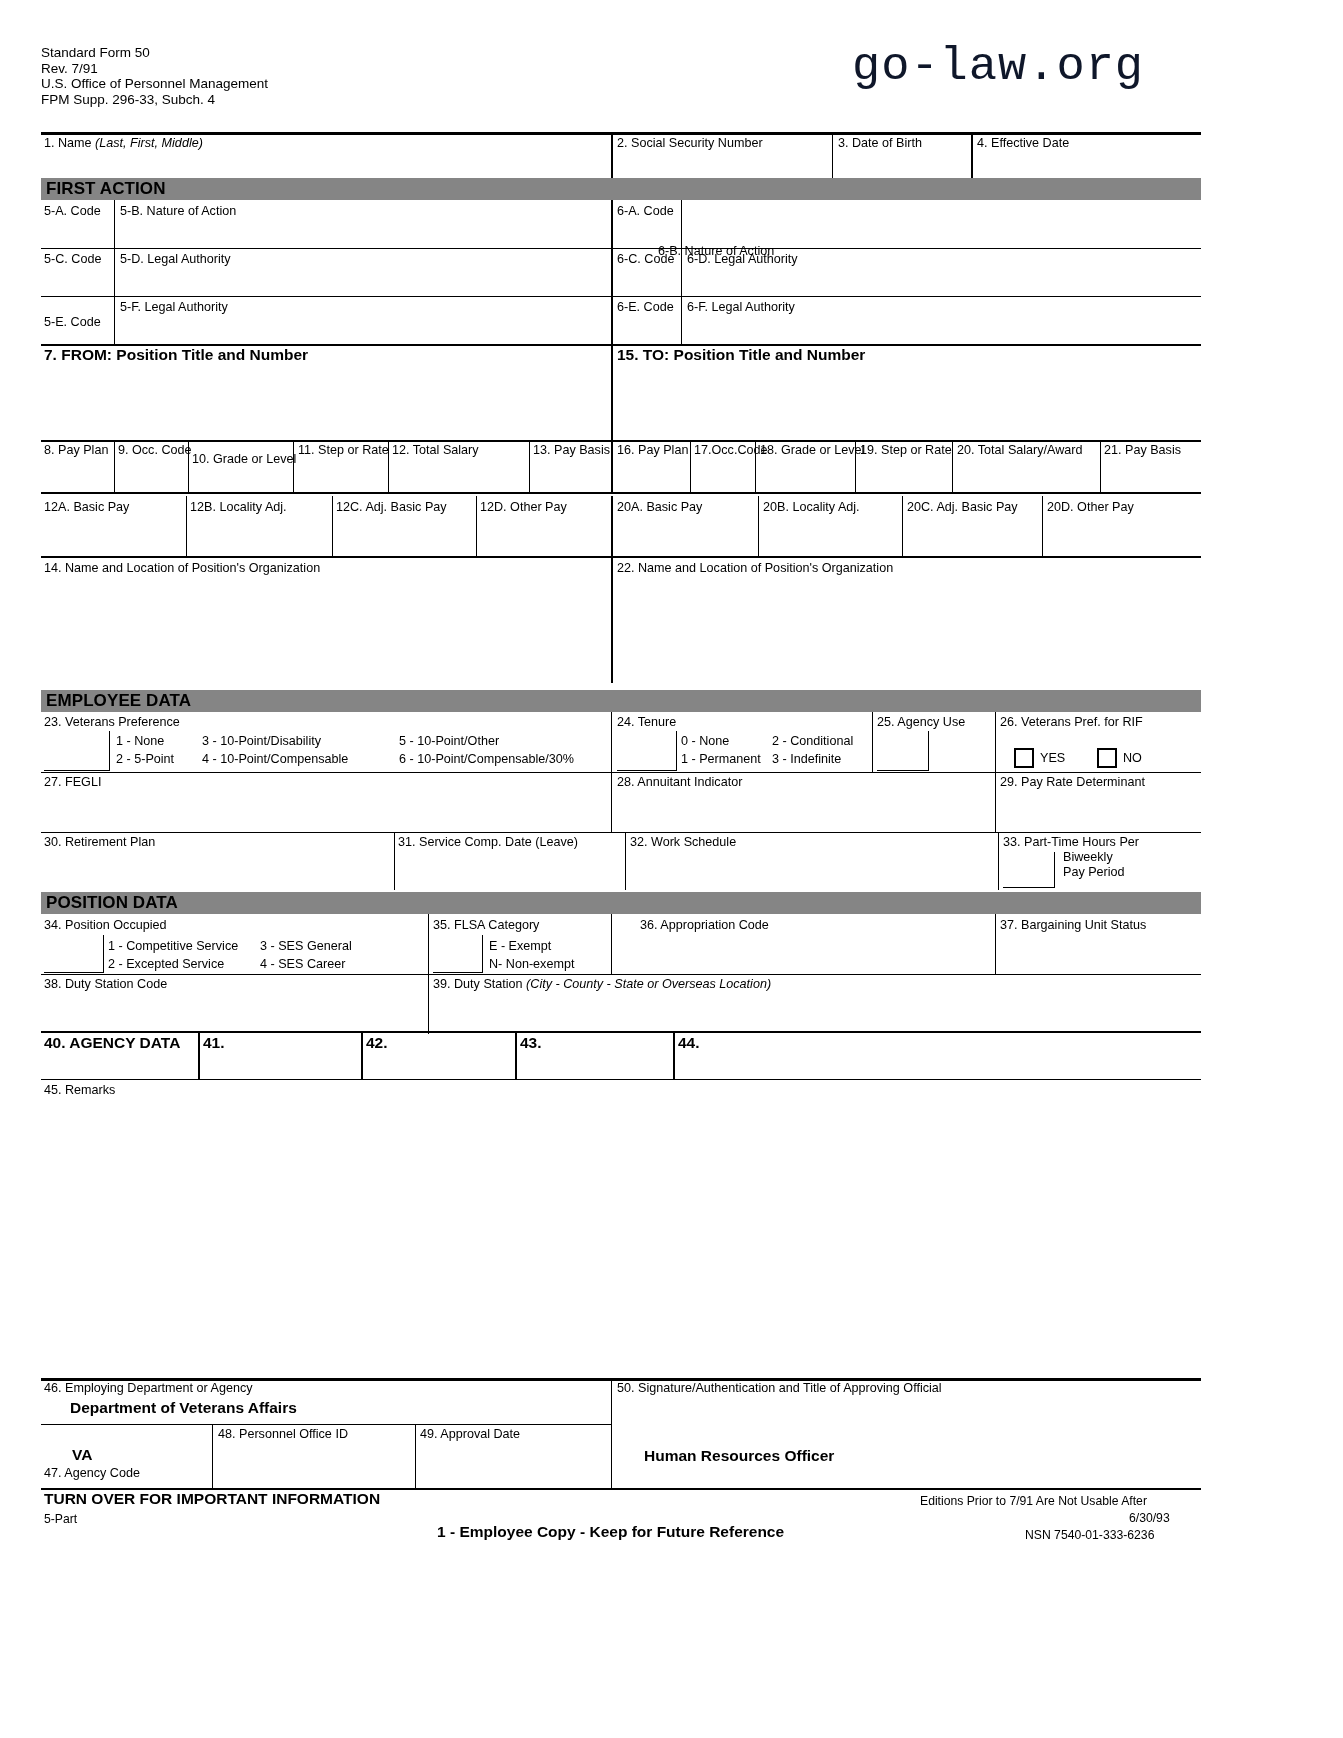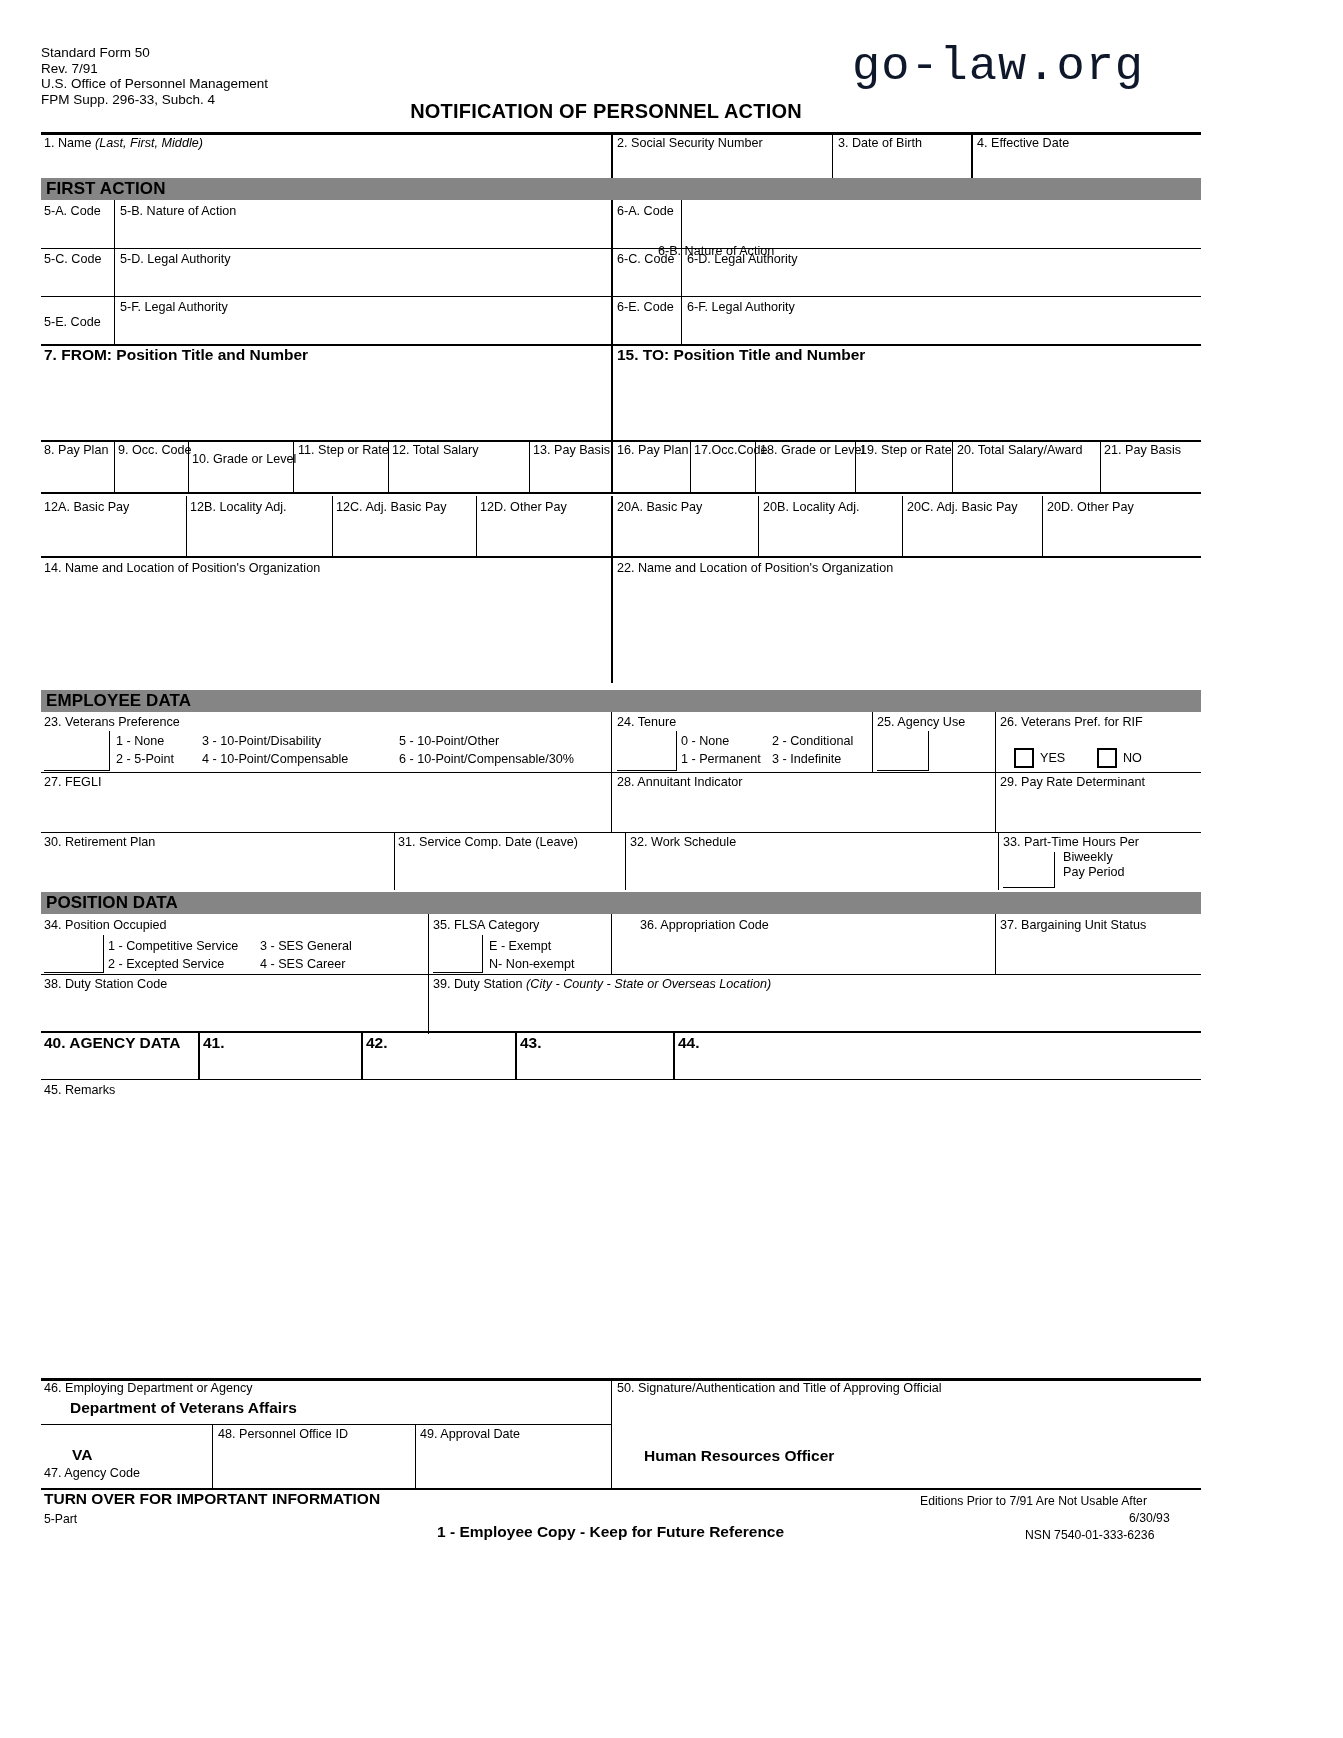--- a/index.html
+++ b/index.html
@@ -58,21 +58,20 @@
 
   <div class="hdr">
     <div>Standard Form 50</div>
     <div>Rev. 7/91</div>
     <div>U.S. Office of Personnel Management</div>
     <div>FPM Supp. 296-33, Subch. 4</div>
   </div>
 
   <div class="watermark">go-law.org</div>
 
-  <div class="maintitle">NOTIFICATION OF PERSONNEL ACTION</div>
 
   <div class="hline3" style="left:41px; top:132px; width:1160px;"></div>
 
   <div class="lbl" style="left:44px; top:136px;">
     <span>1. Name</span>
     <span class="lbl-i">(Last, First, Middle)</span>
   </div>
   <div class="lbl" style="left:617px; top:136px;">2. Social Security Number</div>
   <div class="lbl" style="left:838px; top:136px;">3. Date of Birth</div>
   <div class="lbl" style="left:977px; top:136px;">4. Effective Date</div>

